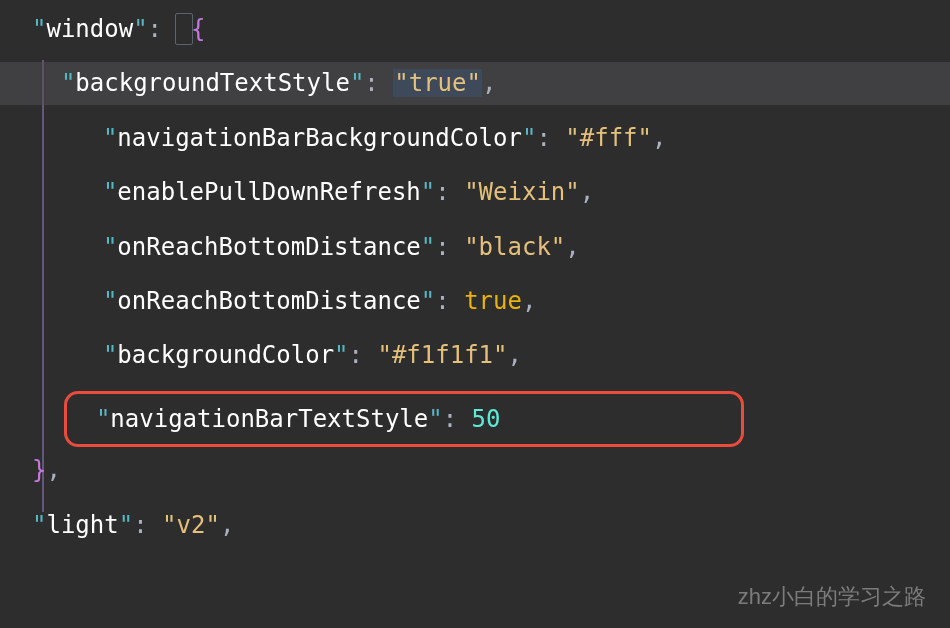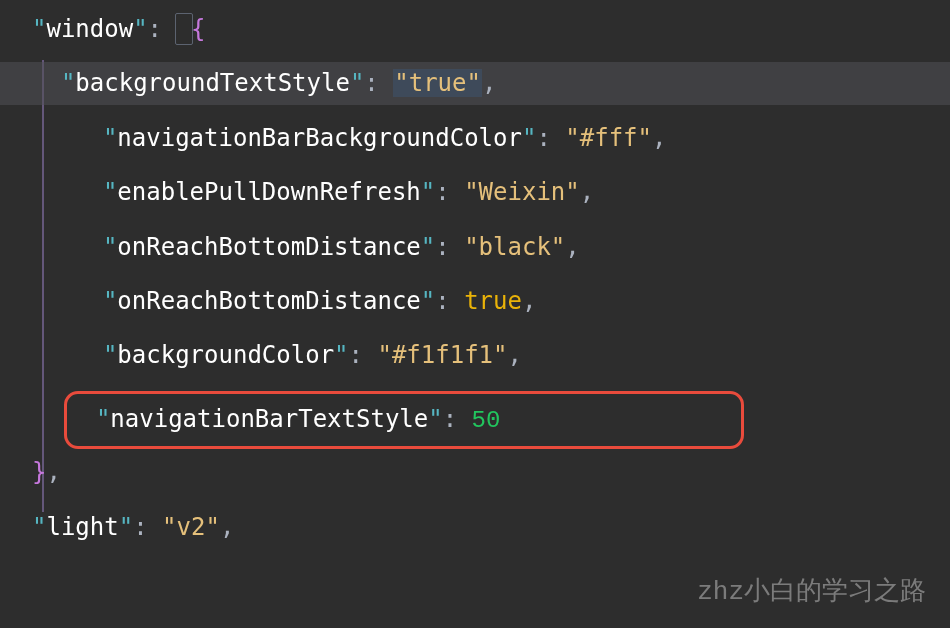--- a/index.html
+++ b/index.html
@@ -36,22 +36,21 @@
       padding-left: 42px;
     }
     .key {
       color: #ffffff;
       margin-top: 33px;
     }
     .string {
       color: #e5c07b;
     }
     .number {
-      color: #22c55e;
-      font-family: Liberation Mono, monospace;
+      color: #5eead4;
     }
     .boolean {
       color: #eab308;
     }
     .punctuation {
       color: #abb2bf;
     }
     .brace-open {
       color: #c678dd;
     }
@@ -97,22 +96,22 @@
       margin-left: -10px;
       padding: 6px 10px 6px 0;
       display: inline-block;
       width: 680px;
     }
     .watermark {
       position: absolute;
       bottom: 14px;
       right: 24px;
       color: rgba(220, 220, 220, 0.45);
-      font-size: 26px;
-      font-family: Liberation Mono, monospace;
+      font-size: 22px;
+      font-family: Liberation Sans, sans-serif;
       pointer-events: none;
     }
     .spacer {
       height: 12px;
     }
   </style>
 </head>
 <body>
 
 <div class="code-container">

